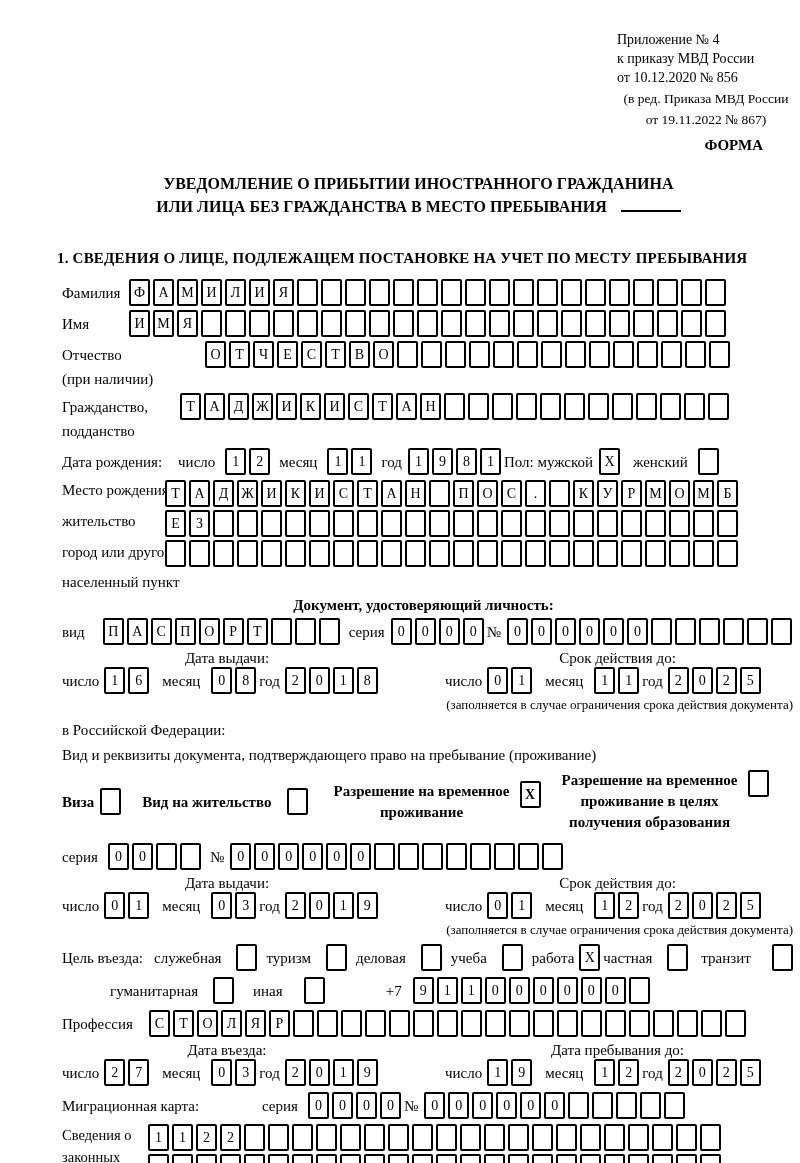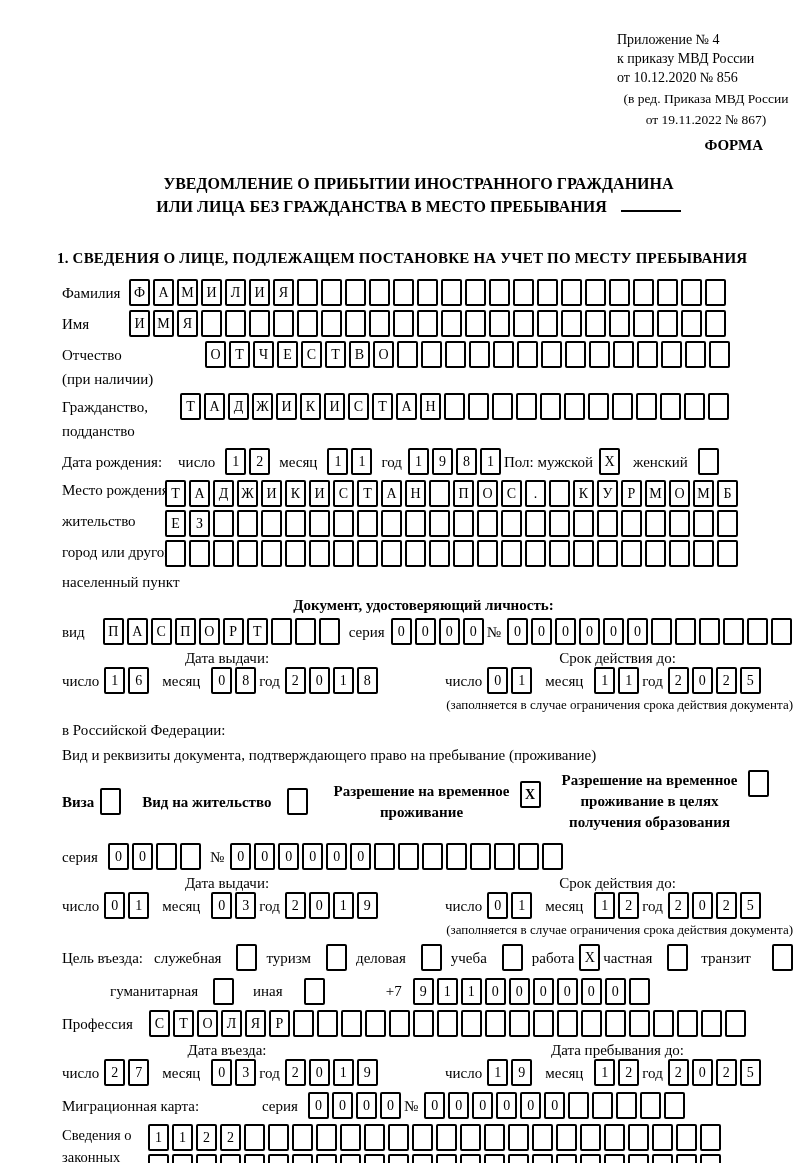--- a/index.html
+++ b/index.html
@@ -40,21 +40,21 @@
   .dgroup .lbl { margin-right:5px; }
   .note { text-align:right; font-size:13px; line-height:17px; margin:1px 0 6px; padding-right:2px; }
 
   .plain { line-height:22px; margin-bottom:3px; }
   .visa-row { display:flex; align-items:center; margin:4px 0 10px;font-weight:bold; }
   .visa-row .opt { display:flex; align-items:flex-start; }
   .mlabel { text-align:center; line-height:21px; font-size:15px; }
 
   .purpose-row { display:flex; align-items:flex-start; margin-bottom:5px; }
   .purpose-row .lbl { margin-right:5px; }
-  .indent { margin-left:48px;align-items:flex-end; }
+  .indent { margin-left:48px; }
 
   .guard { display:flex; align-items:flex-start; margin-top:4px; }
   .guard-lbls { width:86px; line-height:22px; font-size:14.5px; }
 </style>
 </head>
 <body>
 
 <div class="page">
 
   <div class="hdr-block">

